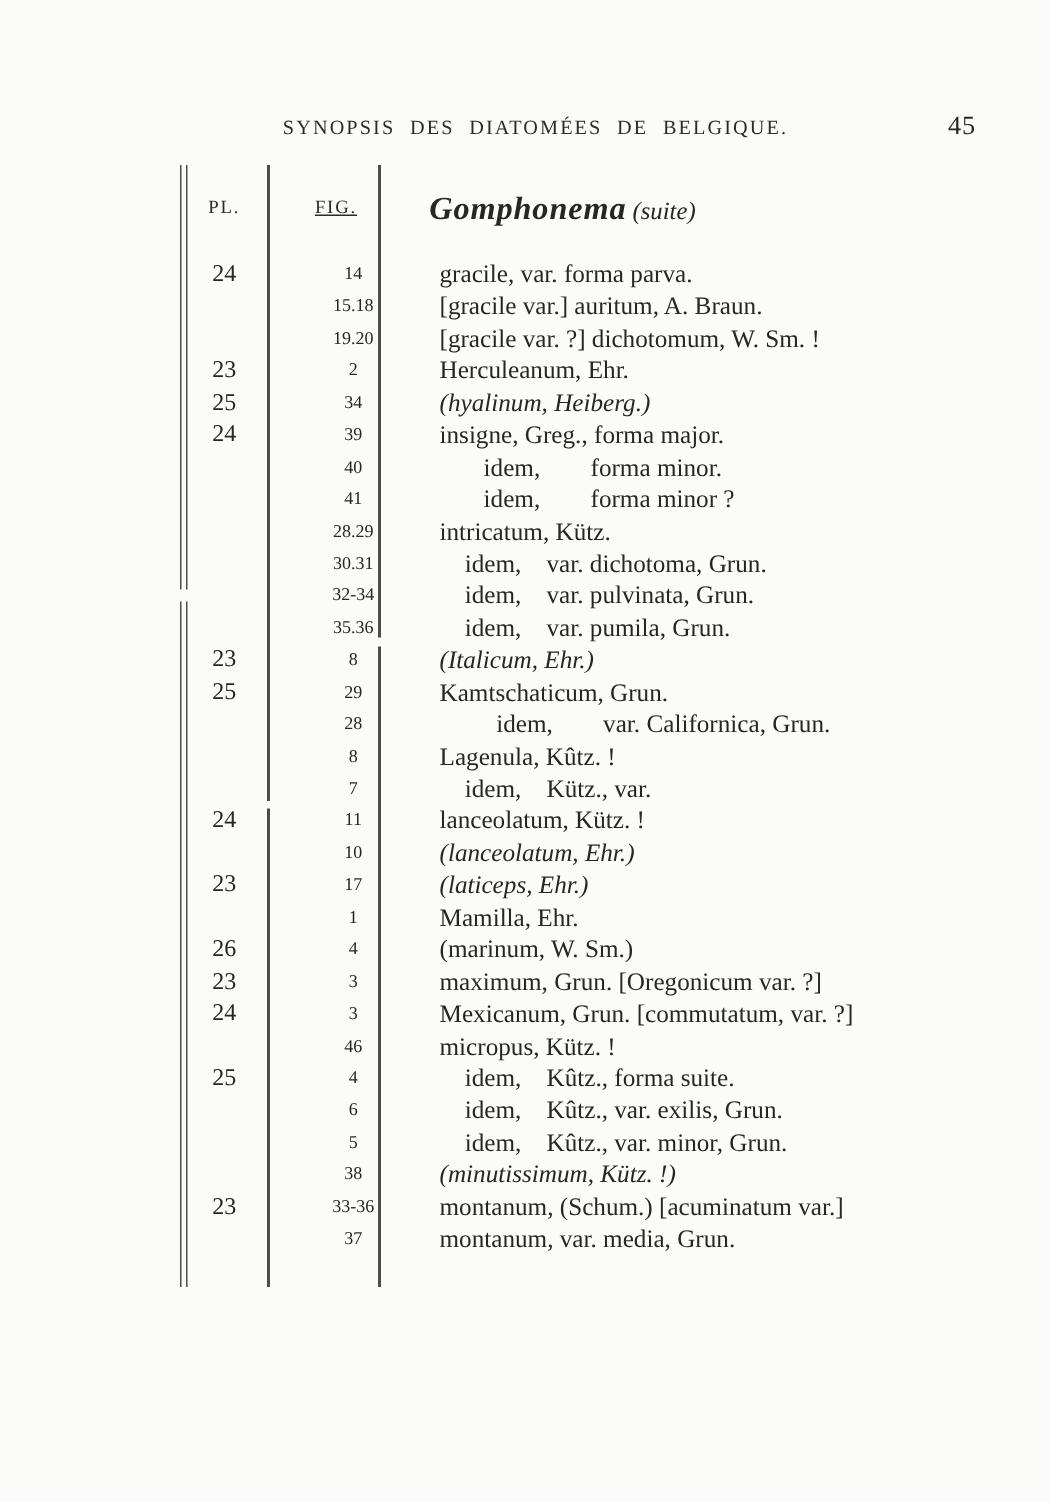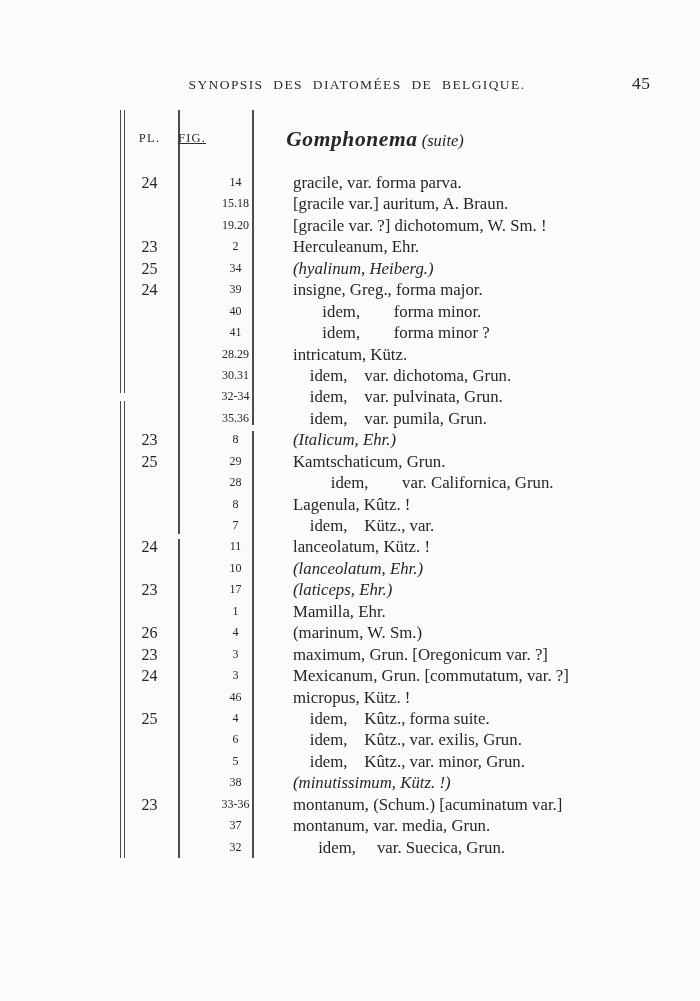--- a/index.html
+++ b/index.html
@@ -36,21 +36,21 @@
   .mr1 { left: 178px; top: 110px; height: 424px; }
   .mr2 { left: 178px; top: 539px; height: 319px; }
   .rr1 { left: 252px; top: 110px; height: 315px; }
   .rr2 { left: 252px; top: 431px; height: 427px; }
 
   .col-header {
     position: absolute; top: 111px;
     font-size: 12.5px; letter-spacing: 1.2px; color: #2b2b2b; margin-top: 20px;
   }
   .pl-header  { left: 121px; width: 57px; text-align: center; }
-  .fig-header { left: 178px; width: 75px; text-align: left; text-decoration: underline; }
+  .fig-header { left: 163px; width: 75px; text-align: right; text-decoration: underline; }
 
   .genus-title {
     position: absolute; top: 127px; left: 253px; width: 244px;
     text-align: center; white-space: nowrap; font-style: italic;
   }
   .genus-name  { font-weight: bold; font-size: 21.5px; letter-spacing: .6px; }
   .genus-suffix { font-size: 16.5px; }
 
   .rows { position: absolute; left: 121px; top: 172px; width: 478px; }
   .row  { display: flex; height: 21.45px; line-height: 21.45px; gap: 20px; }
@@ -263,20 +263,15 @@
     <span class="cell-fig">33-36</span>
     <span class="cell-desc">montanum, (Schum.) [acuminatum var.]</span>
   </div>
 
   <div class="row">
     <span class="cell-pl"></span>
     <span class="cell-fig">37</span>
     <span class="cell-desc">montanum, var. media, Grun.</span>
   </div>
 
-  <div class="row">
-    <span class="cell-pl"></span>
-    <span class="cell-fig">32</span>
-    <span class="cell-desc">      idem,     var. Suecica, Grun.</span>
-  </div>
 </div>
 
 </div>
 
 </body></html>

